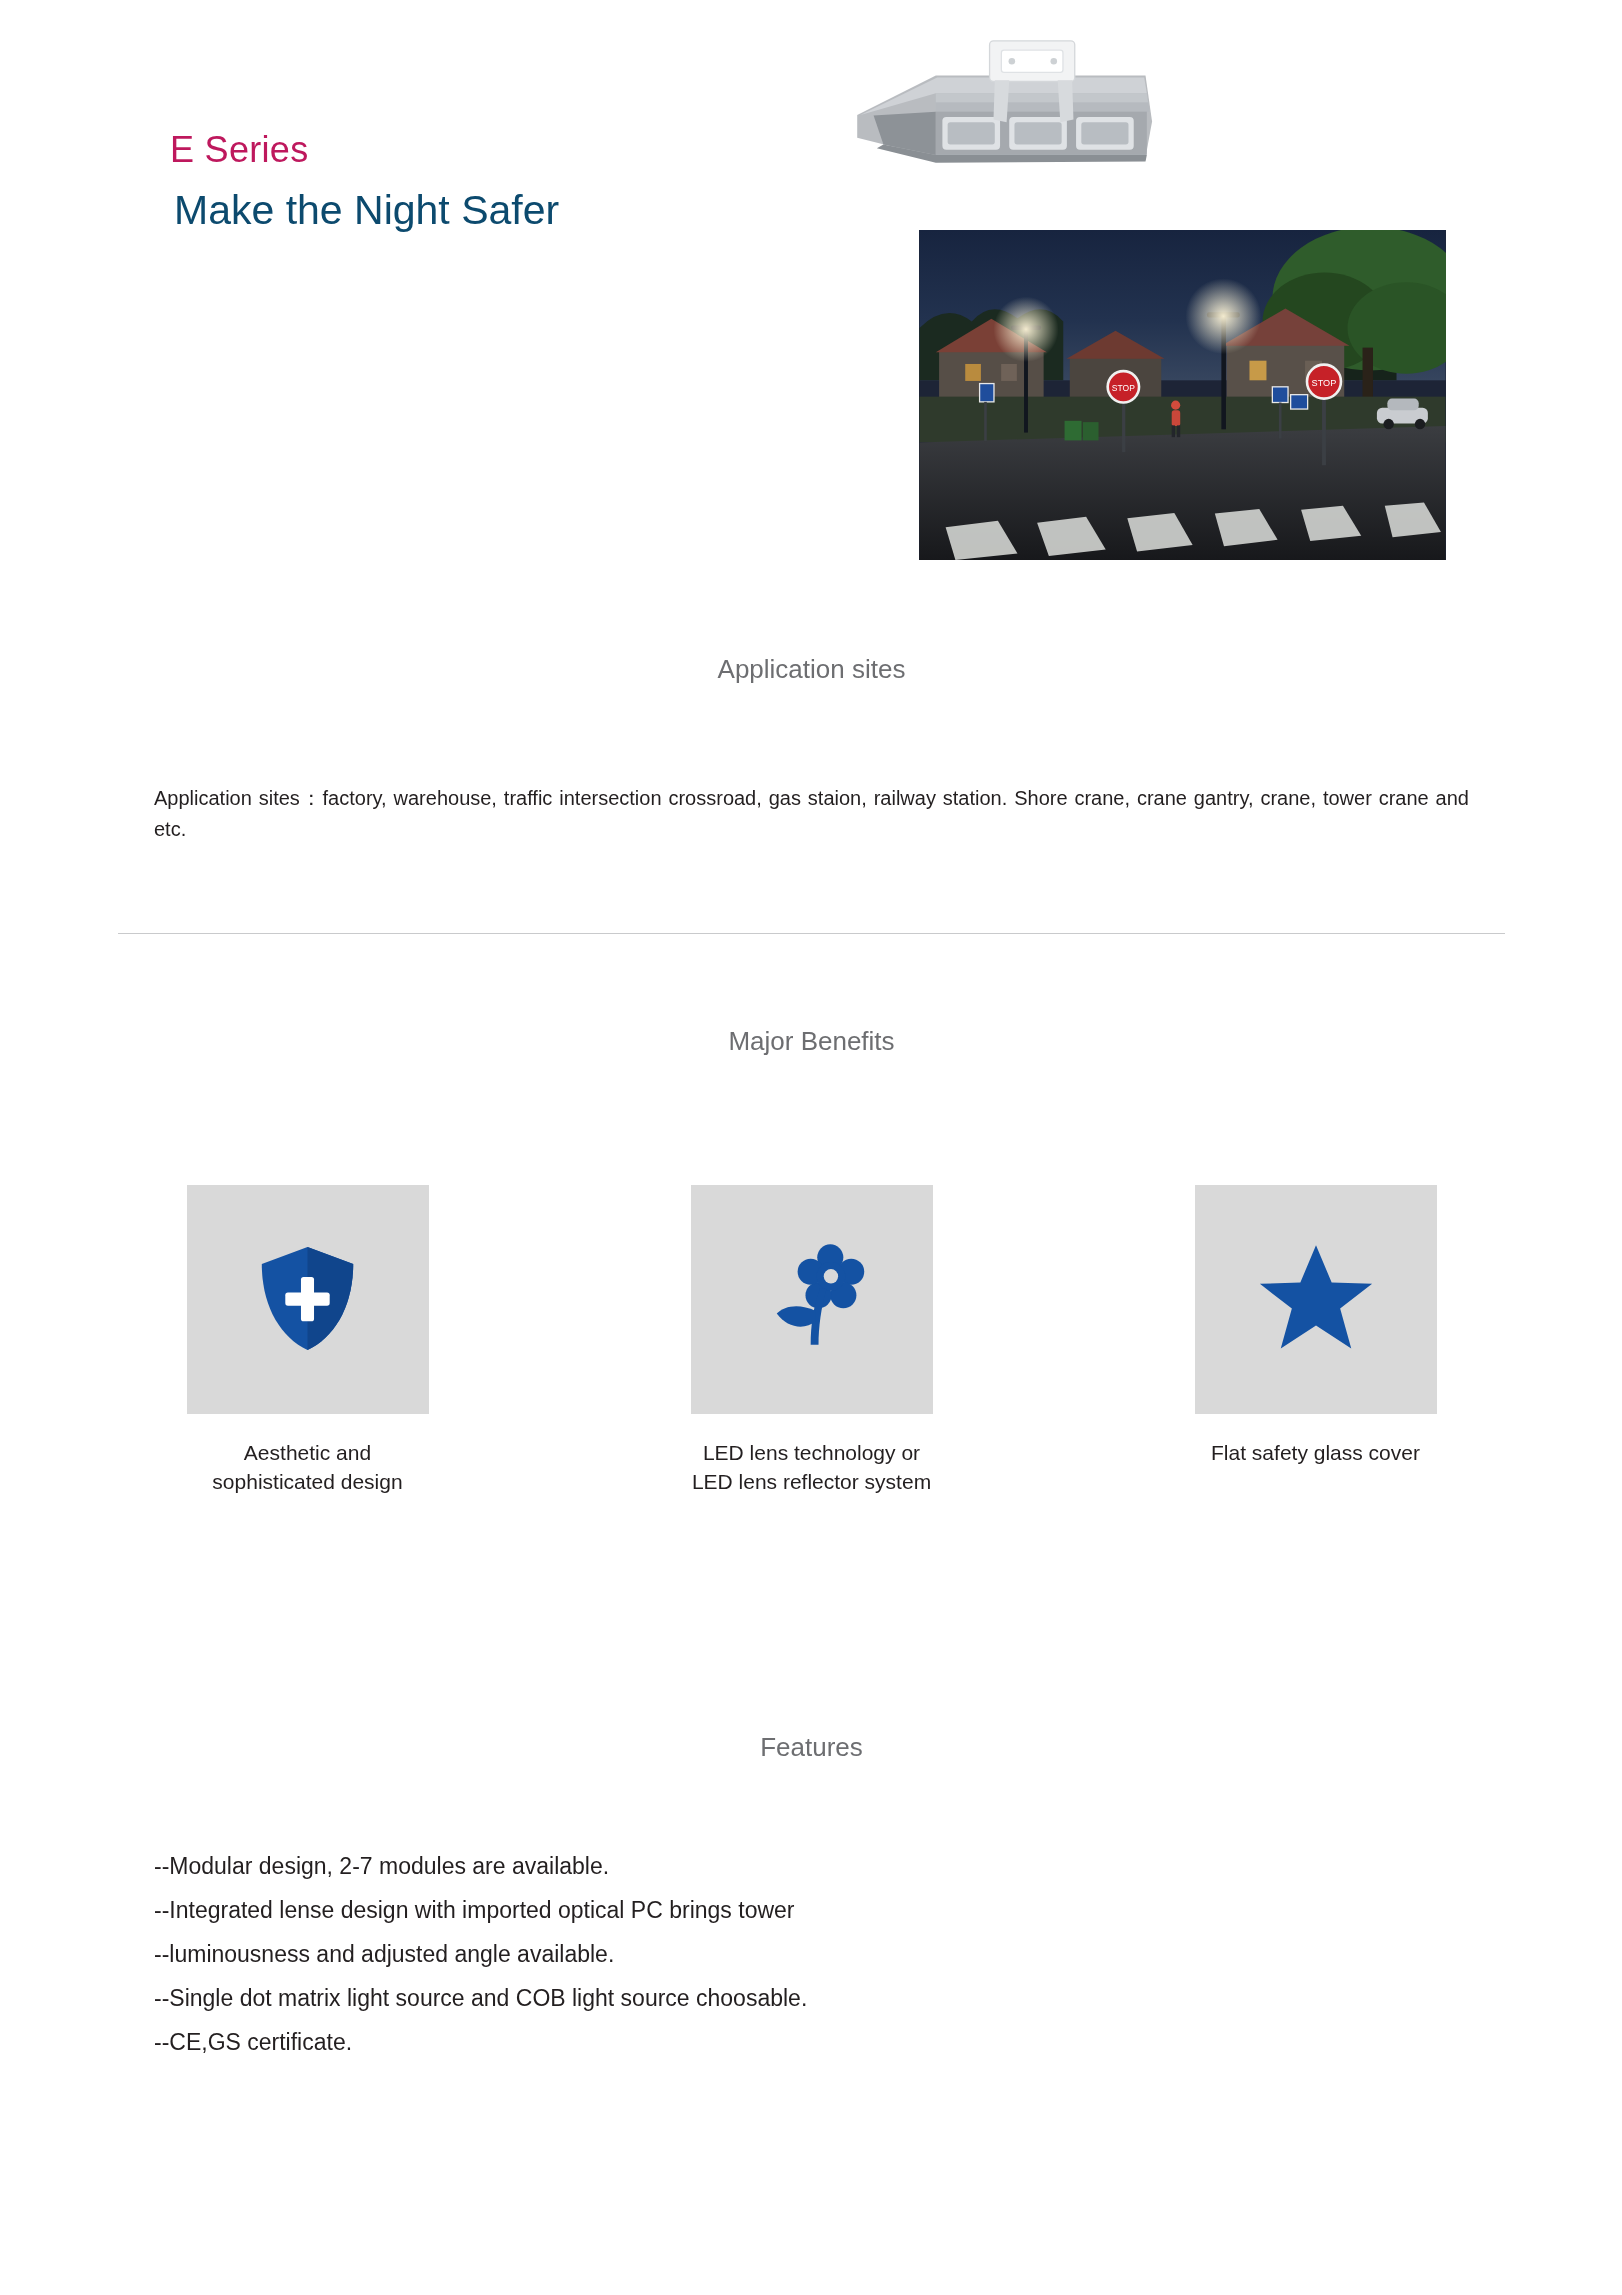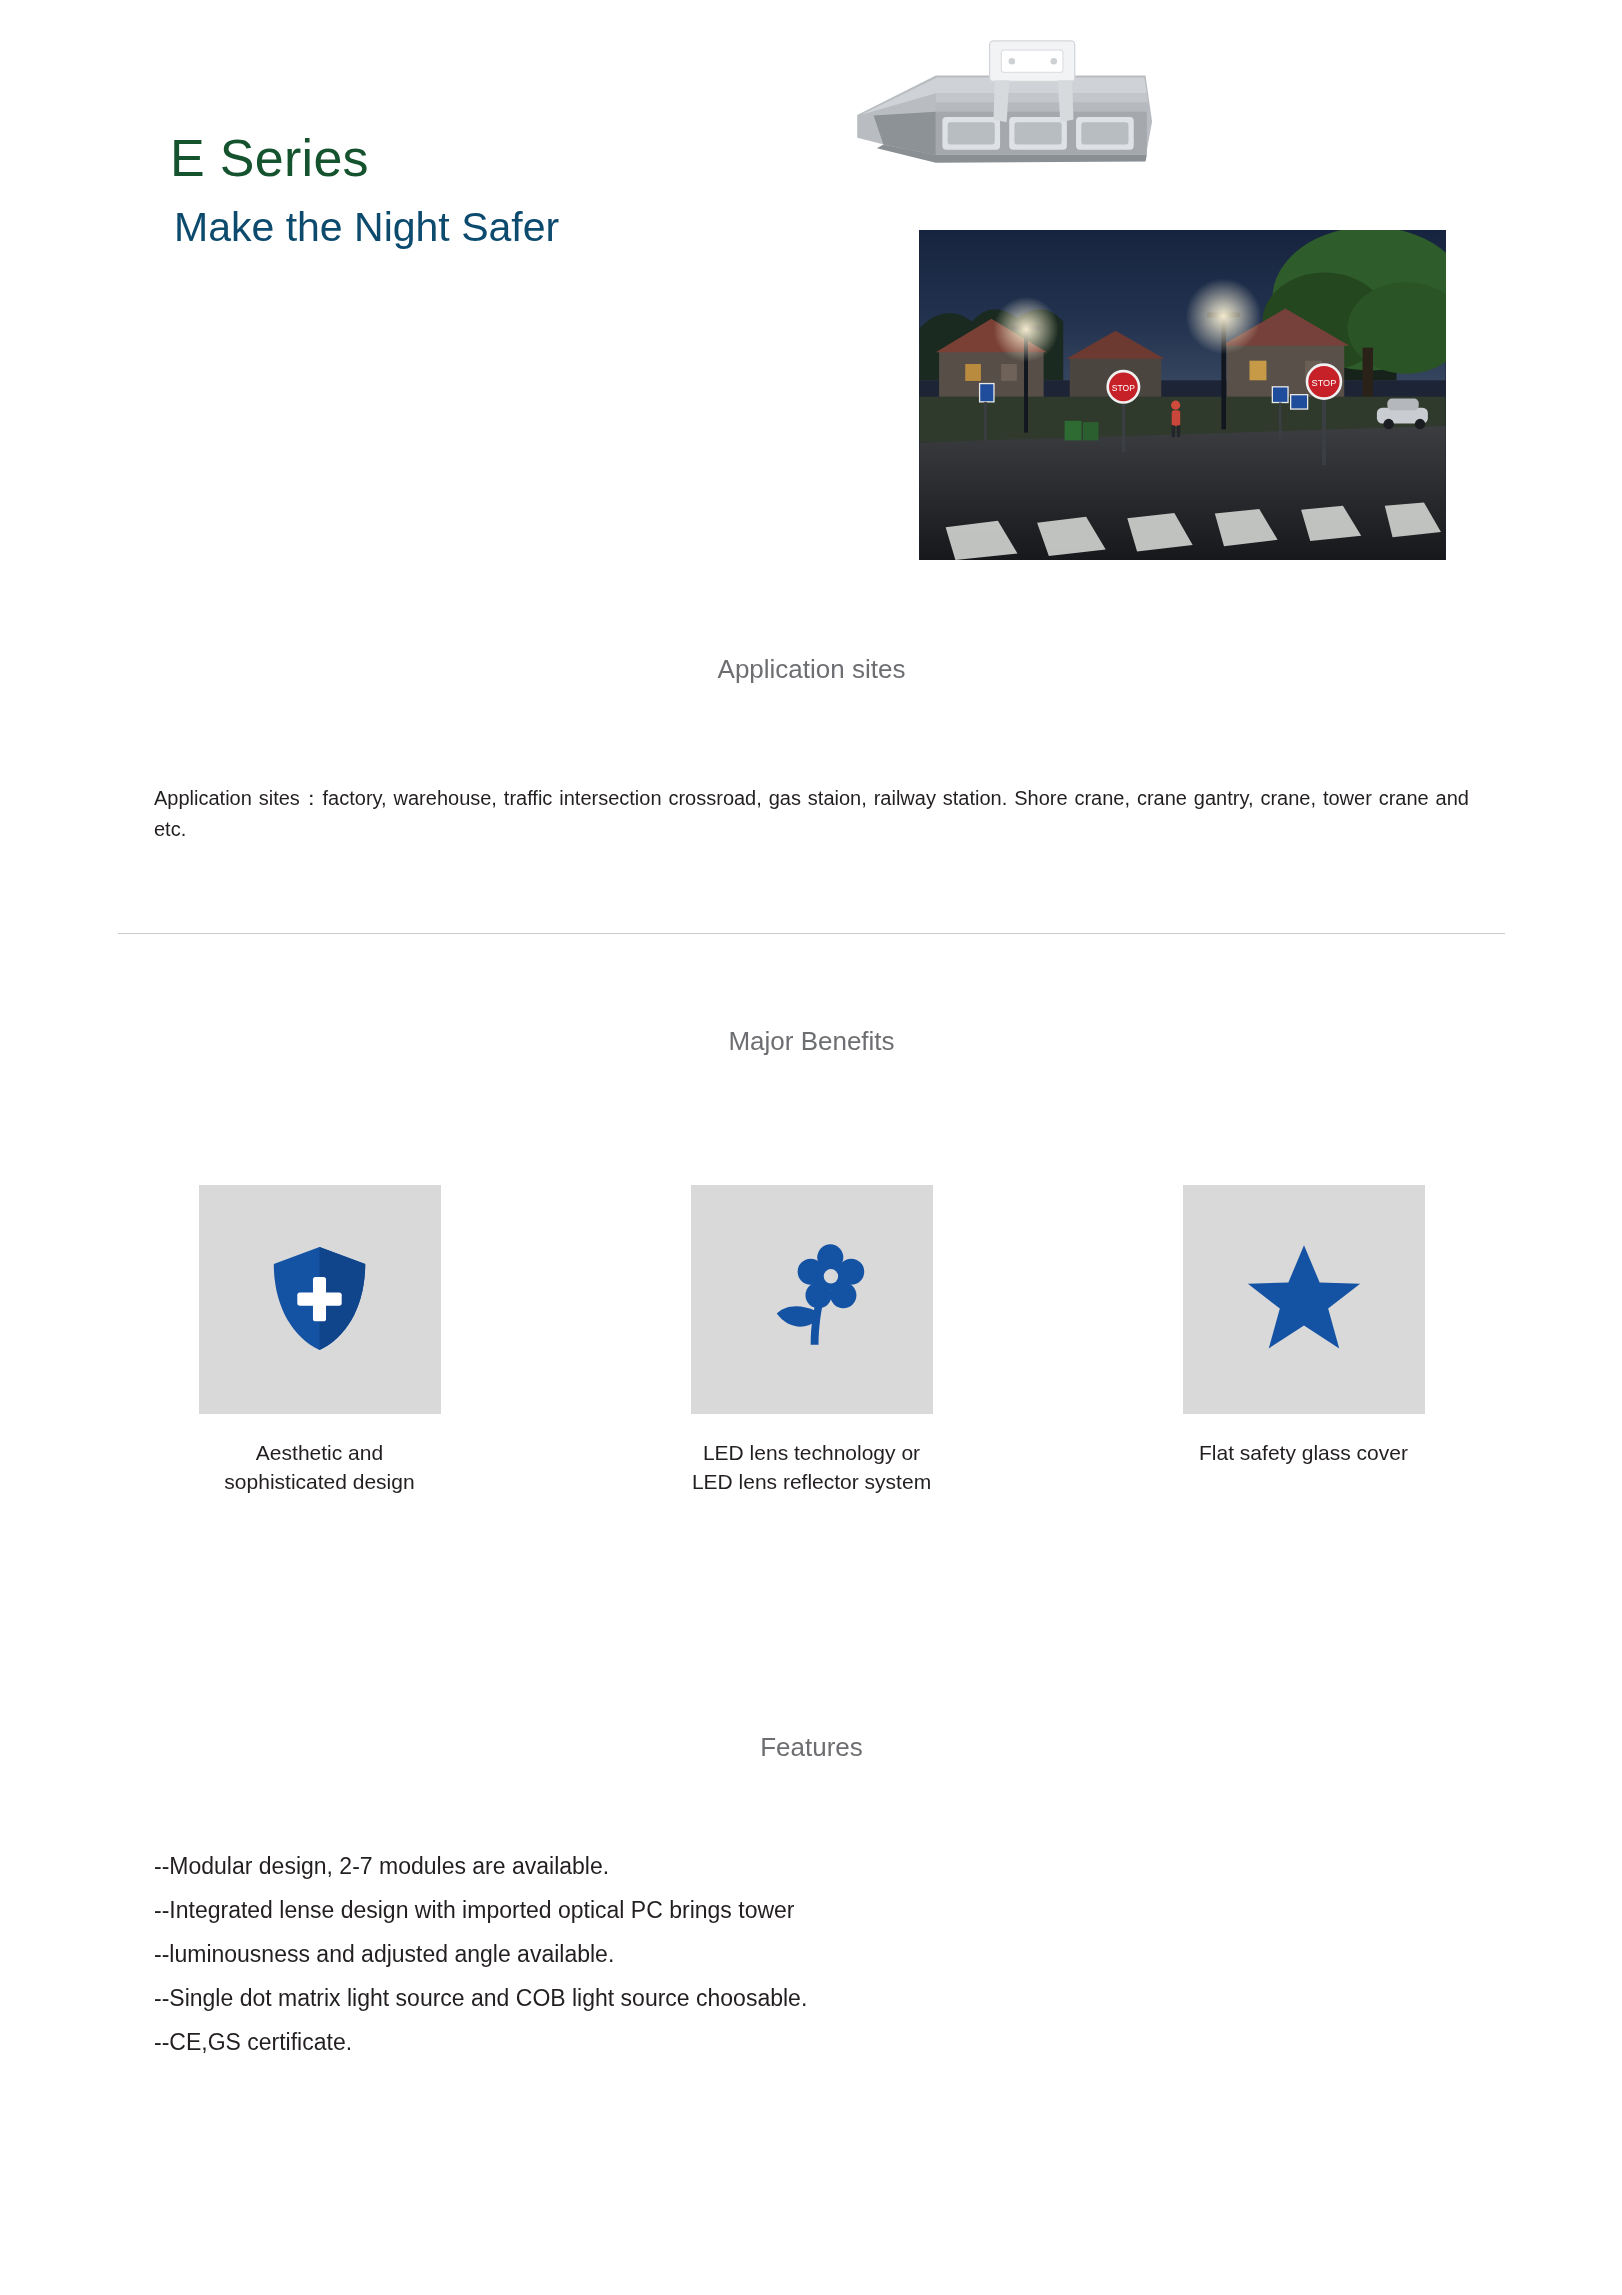--- a/index.html
+++ b/index.html
@@ -19,22 +19,22 @@
     position: relative;
     height: 589px;
   }
   .title-block {
     position: absolute;
     left: 170px;
     top: 131px;
     width: 654px;
   }
   .brand-title {
-    font-size: 52px;
-    color: #14532d;
+    font-size: 36px;
+    color: #be185d;
     font-weight: 400;
     letter-spacing: 0.3px;
     margin: 0 0 19.6px 0;
     line-height: 1.05;
   }
   .brand-sub {
     font-size: 41px;
     color: #0c4a6e;
     font-weight: 400;
     margin: 4px;
@@ -88,21 +88,21 @@
     background: #c9cacc;
     margin: 88px auto 0 auto;
   }
 
   
   .benefits-heading { margin-top: 92px; }
   .benefits-row {
     margin-top: 128px;
     display: flex;
     justify-content: center;
-    gap: 4px;
+    gap: 16px;
   }
   .benefit {
     width: 488px;
     display: flex;
     flex-direction: column;
     align-items: center;
   }
   .benefit-icon-box {
     width: 242px;
     height: 229px;

